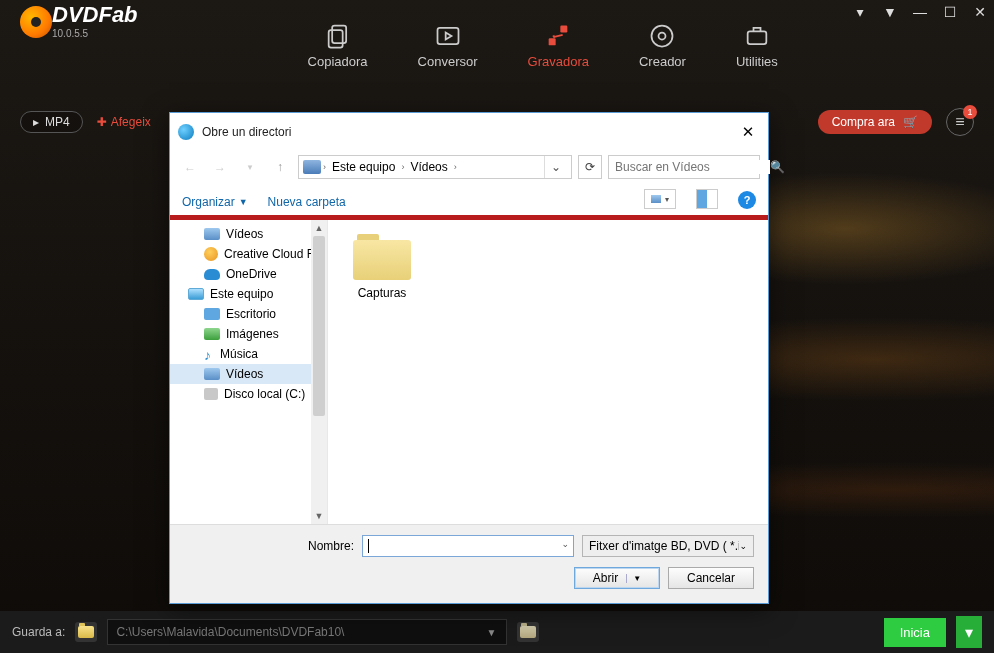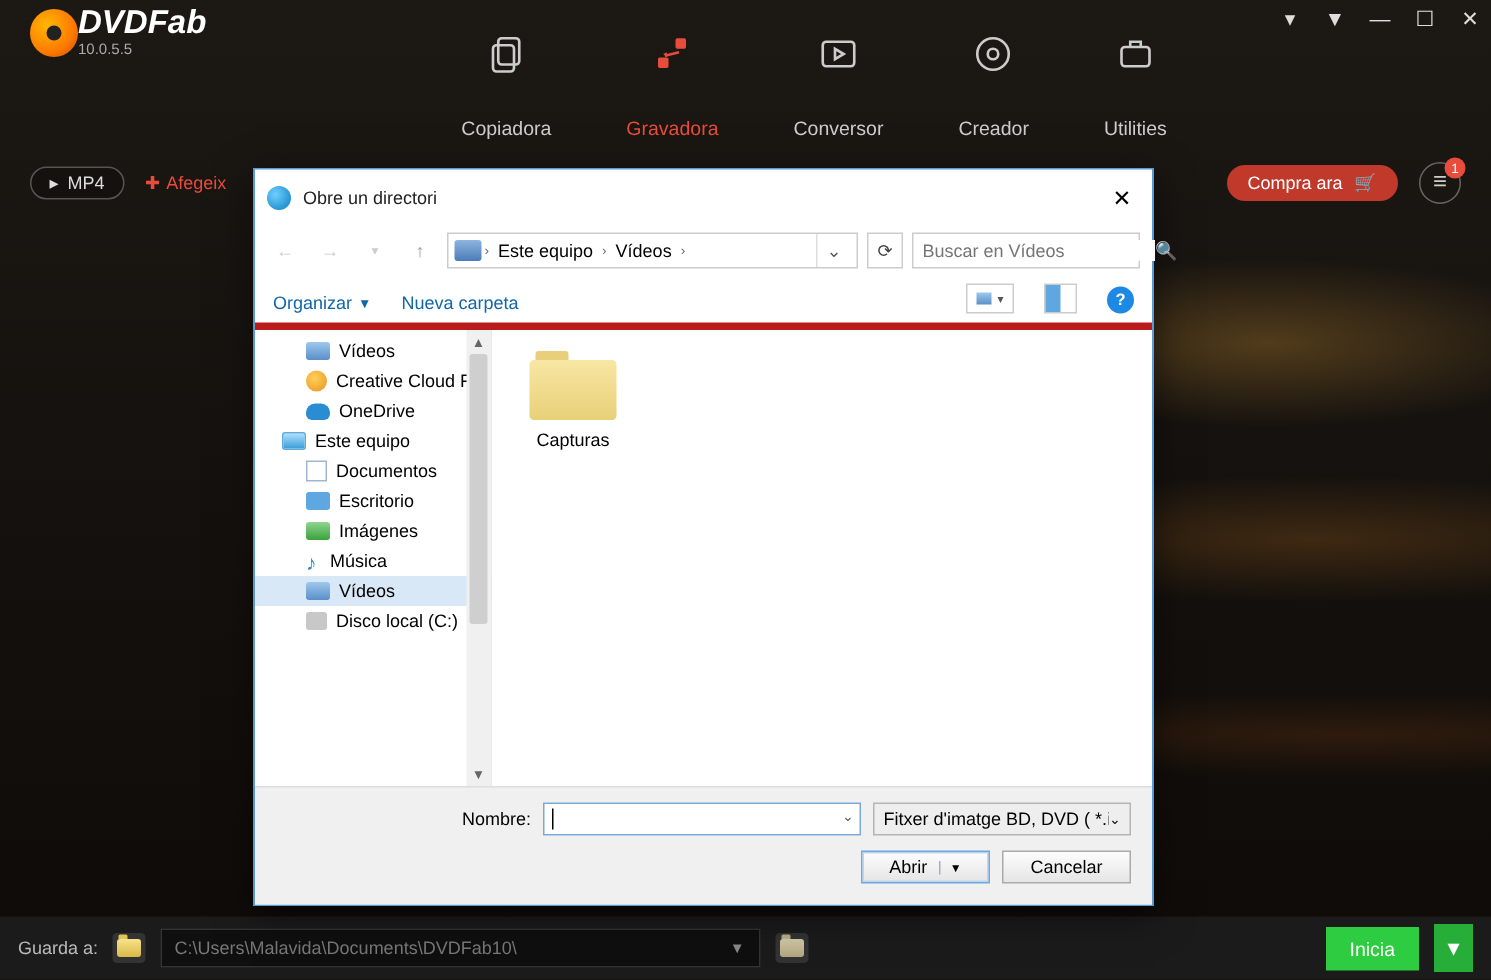--- a/index.html
+++ b/index.html
@@ -22,21 +22,21 @@
 
 .header { position: relative; display: flex; align-items: flex-start; padding: 4px 20px 0 20px; height: 100px; }
 .logo-block { display:flex; align-items:center; gap:0; }
 .logo-disc { width:32px; height:32px; border-radius:50%; background: radial-gradient(circle at 35% 35%, #ffb700, #ff7a00 60%, #c04e00); position:relative; }
 .logo-disc::after { content:""; position:absolute; width:10px; height:10px; background:#222; border-radius:50%; top:11px; left:11px; }
 .logo-text { display:flex; flex-direction:column; }
 .brand { font-size:22px; font-weight:700; color:#fff; font-style:italic; line-height:1; }
 .version { font-size:10px; color:#aaa; margin-top:2px; }
 
 .main-nav { display:flex; gap:50px; margin-left:170px; margin-top:18px; }
-.nav-item { display:flex; flex-direction:column; align-items:center; gap:28px; color:#ccc; font-size:13px; cursor:pointer; }
+.nav-item { display:flex; flex-direction:column; align-items:center; gap:4px; color:#ccc; font-size:13px; cursor:pointer; }
 .nav-item.active { color:#e74c3c; }
 .nav-icon { width:28px; height:28px; display:flex; align-items:center; justify-content:center; }
 .nav-icon svg { width:28px; height:28px; stroke:#ccc; fill:none; stroke-width:1.5; }
 .nav-item.active .nav-icon svg { stroke:#e74c3c; }
 
 
 .toolbar { position:relative; display:flex; align-items:center; padding: 8px 20px; gap:14px; }
 .pill { display:flex; align-items:center; gap:6px; border:1px solid #555; border-radius:14px; padding:3px 12px; color:#ddd; font-size:12px; cursor:pointer; background:rgba(0,0,0,0.2); }
 .afegeix { color:#e74c3c; display:flex; align-items:center; gap:4px; font-size:12px; cursor:pointer; }
 .spacer { flex:1; }
@@ -151,39 +151,39 @@
   <div class="main-nav">
     <div class="nav-item">
       <div class="nav-icon">
           <svg viewBox="0 0 24 24">
             <rect x="7" y="3" width="12" height="15" rx="2"></rect>
             <rect x="4" y="7" width="12" height="15" rx="2"></rect>
           </svg>
         </div>
       <span>Copiadora</span>
     </div>
+    <div class="nav-item">
+      <div class="nav-icon">
+          <svg viewBox="0 0 24 24">
+            <rect x="3" y="5" width="18" height="14" rx="2"></rect>
+            <polygon points="10,9 10,15 15,12"></polygon>
+          </svg>
+        </div>
+      <span>Conversor</span>
+    </div>
     <div class="nav-item active">
       <div class="nav-icon">
           <svg viewBox="0 0 24 24">
             <rect x="14" y="3" width="6" height="6" rx="1" fill="#e74c3c" stroke="none"></rect>
             <rect x="4" y="14" width="6" height="6" rx="1" fill="#e74c3c" stroke="none"></rect>
             <path d="M16 11 L8 13" stroke="#e74c3c"></path>
             <polygon points="7,12 9,11 9,14" fill="#e74c3c" stroke="none"></polygon>
           </svg>
         </div>
       <span>Gravadora</span>
-    </div>
-    <div class="nav-item">
-      <div class="nav-icon">
-          <svg viewBox="0 0 24 24">
-            <rect x="3" y="5" width="18" height="14" rx="2"></rect>
-            <polygon points="10,9 10,15 15,12"></polygon>
-          </svg>
-        </div>
-      <span>Conversor</span>
     </div>
     <div class="nav-item">
       <div class="nav-icon">
           <svg viewBox="0 0 24 24">
             <circle cx="12" cy="12" r="9"></circle>
             <circle cx="12" cy="12" r="3"></circle>
           </svg>
         </div>
       <span>Creador</span>
     </div>
@@ -295,24 +295,20 @@
         </div>
         <div class="tree-item indent">
           <div class="tree-icon ico-od"></div>
           <span>OneDrive</span>
         </div>
         <div class="tree-item">
           <div class="tree-icon ico-pc"></div>
           <span>Este equipo</span>
         </div>
         <div class="tree-item indent">
-          <div class="tree-icon ico-doc"></div>
-          <span>Documentos</span>
-        </div>
-        <div class="tree-item indent">
           <div class="tree-icon ico-desk"></div>
           <span>Escritorio</span>
         </div>
         <div class="tree-item indent">
           <div class="tree-icon ico-img"></div>
           <span>Imágenes</span>
         </div>
         <div class="tree-item indent">
           <div class="tree-icon ico-mus">♪</div>
           <span>Música</span>

